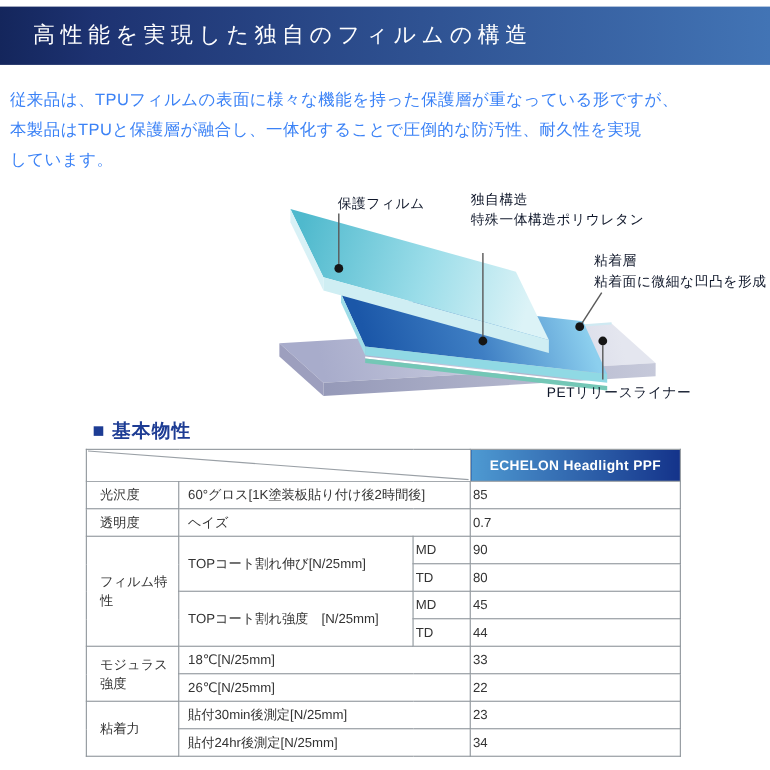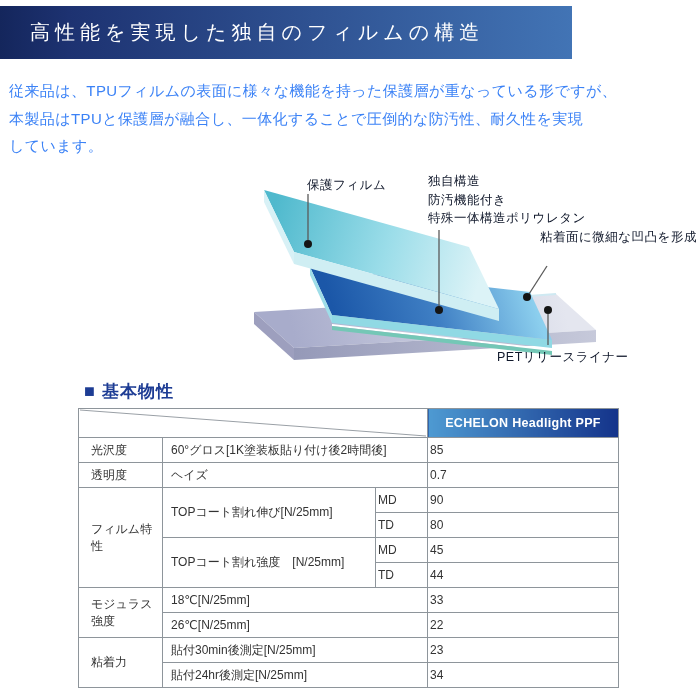--- a/index.html
+++ b/index.html
@@ -1,20 +1,20 @@
 <!DOCTYPE html>
 <html><head>
 <meta charset="utf-8">
 <style>
   html,body{margin:0;padding:0;background:#fff;}
   .page{position:relative;width:700px;height:700px;background:#fff;overflow:hidden;
         font-family:"Liberation Sans","DejaVu Sans",sans-serif;color:#222;}
 
   
-  .header-bar{position:absolute;left:0;top:6px;width:572px;height:53px;
+  .header-bar{position:absolute;left:0;top:6px;width:700px;height:53px;
     background:linear-gradient(90deg,#14265c 0%,#1d3271 12%,#4274b5 100%);}
   .header-bar h1{margin:0;padding-left:30px;line-height:53px;font-size:20px;font-weight:500;
     color:#ffffff;letter-spacing:5px;font-family:"Liberation Serif","DejaVu Serif",serif;}
 
   
   .intro{position:absolute;left:9px;top:77px;width:685px;font-size:15px;line-height:27.5px;
     color:#3b82f6;letter-spacing:0.4px;}
 
   
   .diagram-svg{position:absolute;left:0;top:0;pointer-events:none;}
@@ -109,24 +109,24 @@
       <circle cx="308" cy="244" r="4"></circle>
       <circle cx="439" cy="310" r="4"></circle>
       <circle cx="527" cy="297" r="4"></circle>
       <circle cx="548" cy="310" r="4"></circle>
     </g>
   </svg>
 
   <div class="dlabel lbl-protect">保護フィルム</div>
   <div class="dlabel lbl-unique">
     <div>独自構造</div>
-    <div>防汚機能付き</div>
     <div>特殊一体構造ポリウレタン</div>
   </div>
   <div class="dlabel lbl-adhesive">
+    <div>粘着層</div>
     <div>粘着面に微細な凹凸を形成</div>
   </div>
   <div class="dlabel lbl-liner">PETリリースライナー</div>
 
   <div class="section-title">
     <span class="sq">■</span><span>基本物性</span>
   </div>
 
   <table class="spec-table">
     <colgroup>

